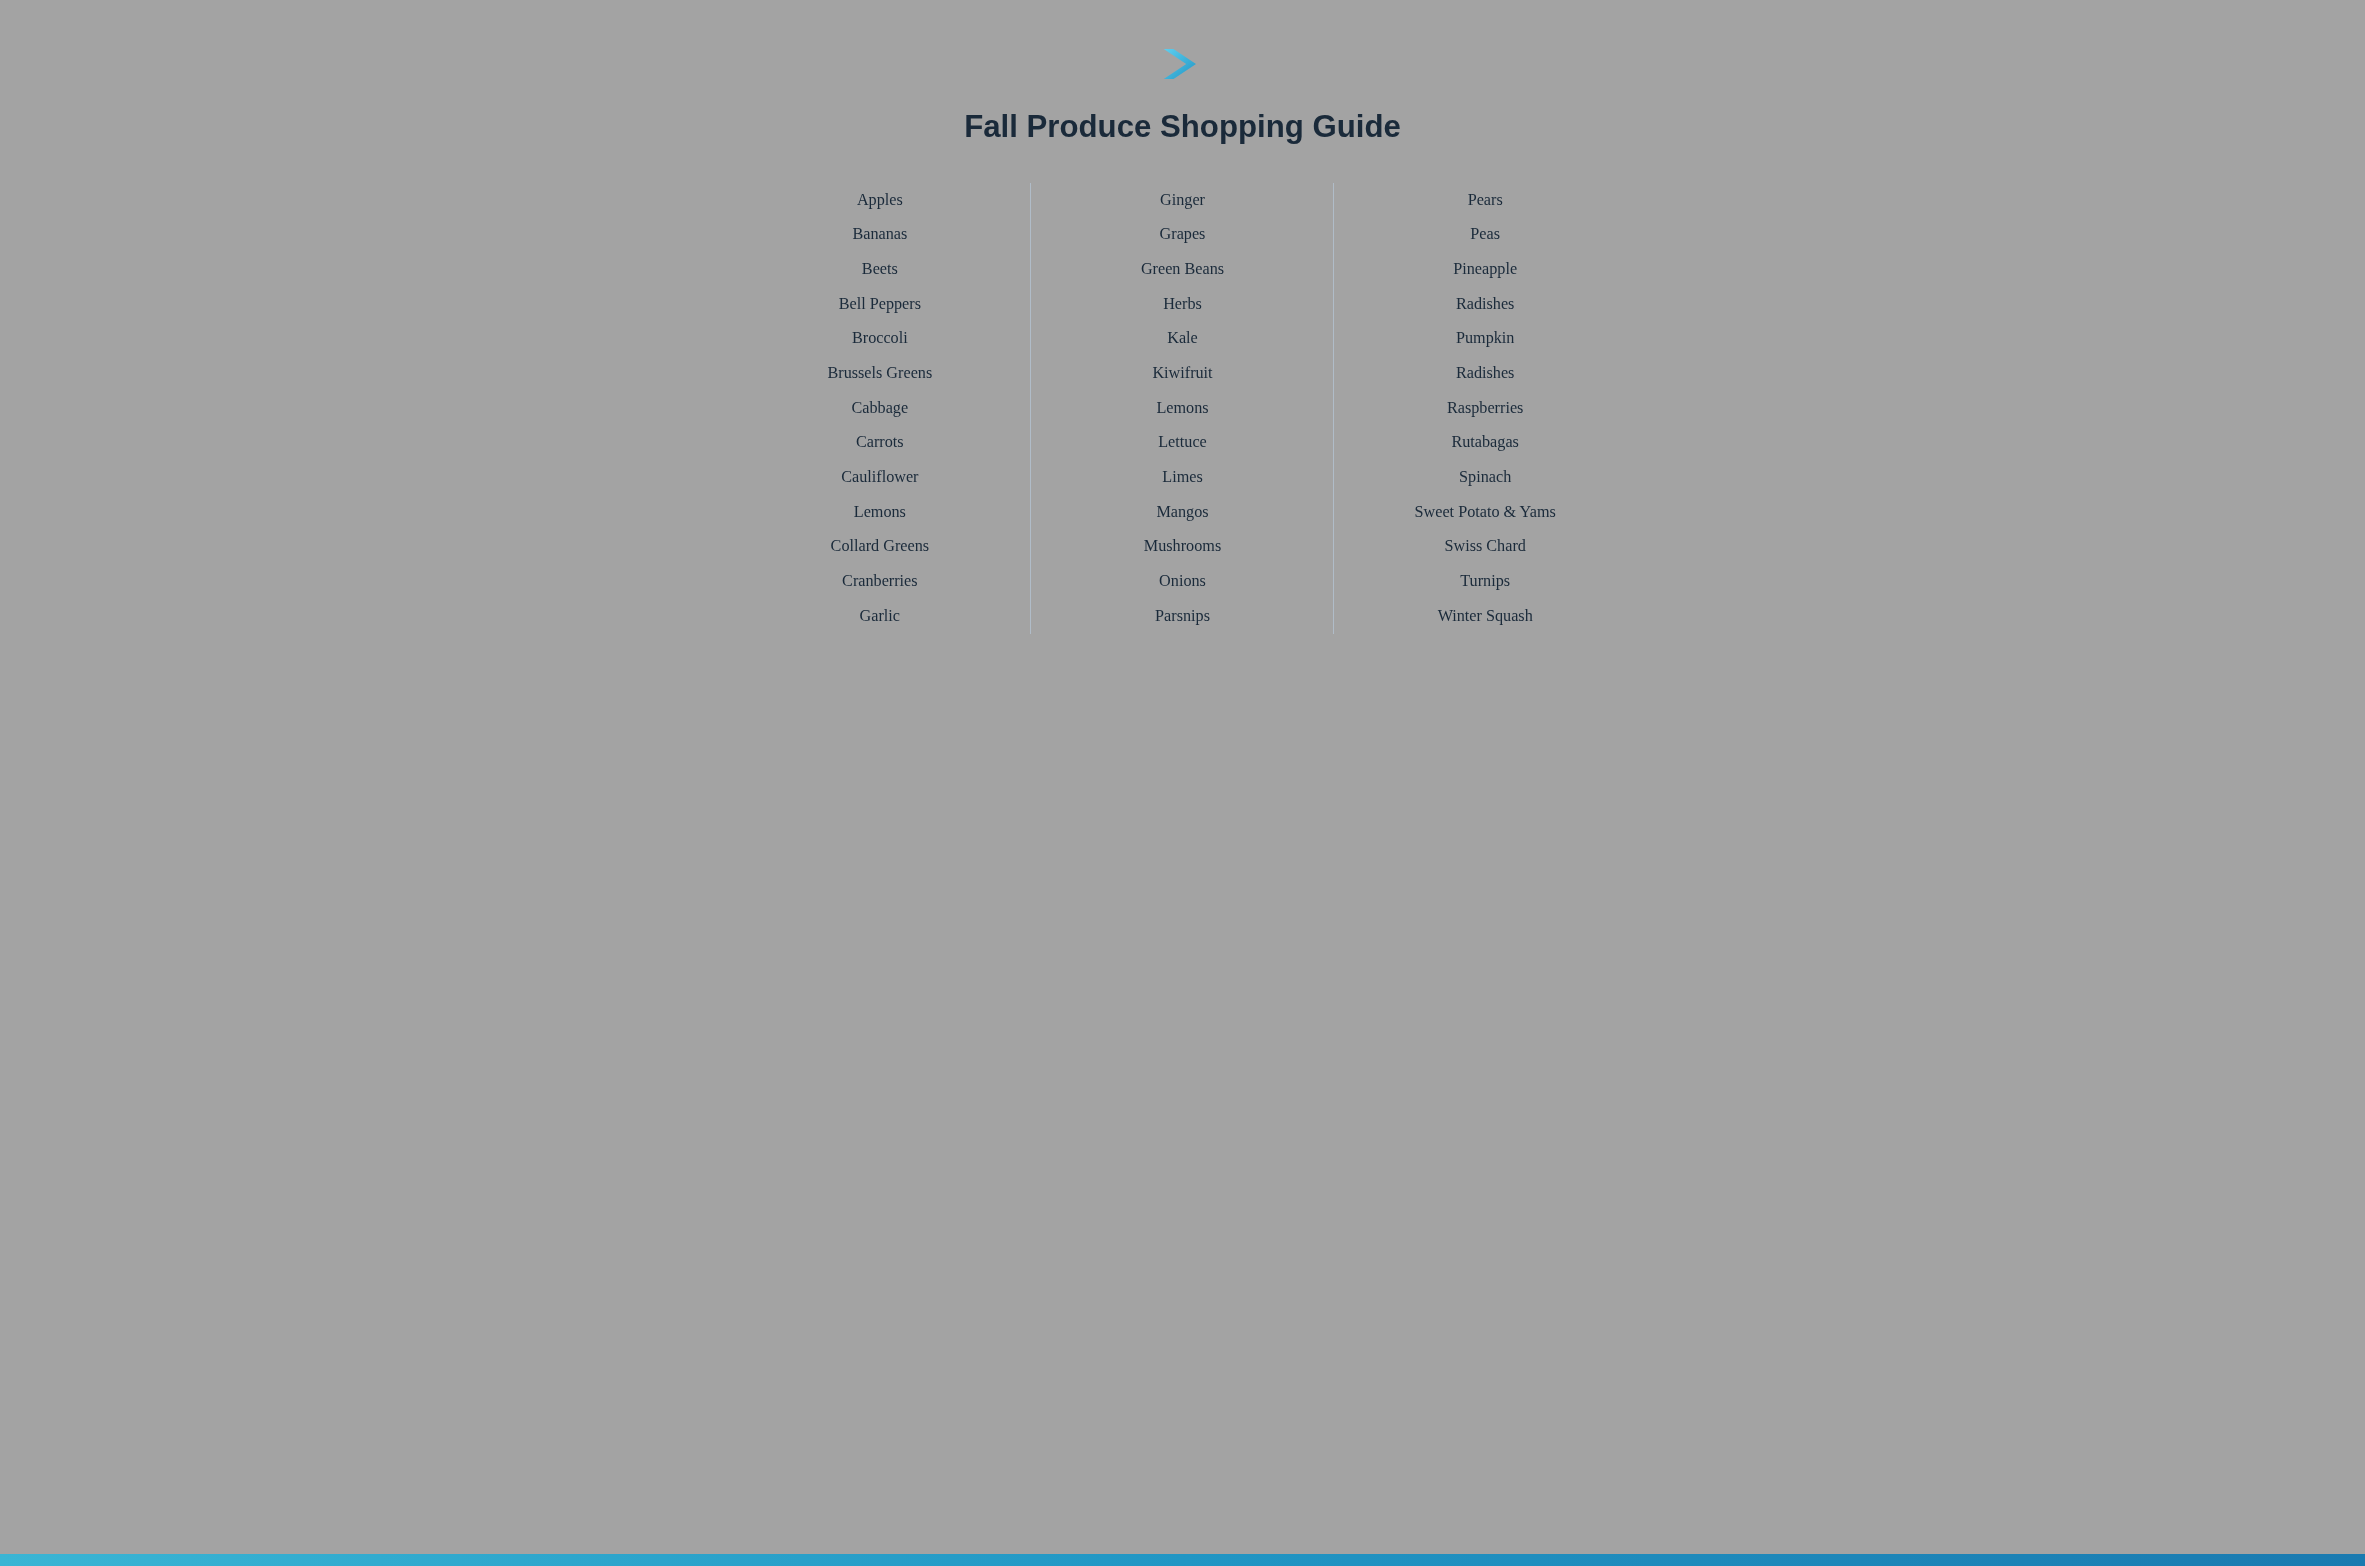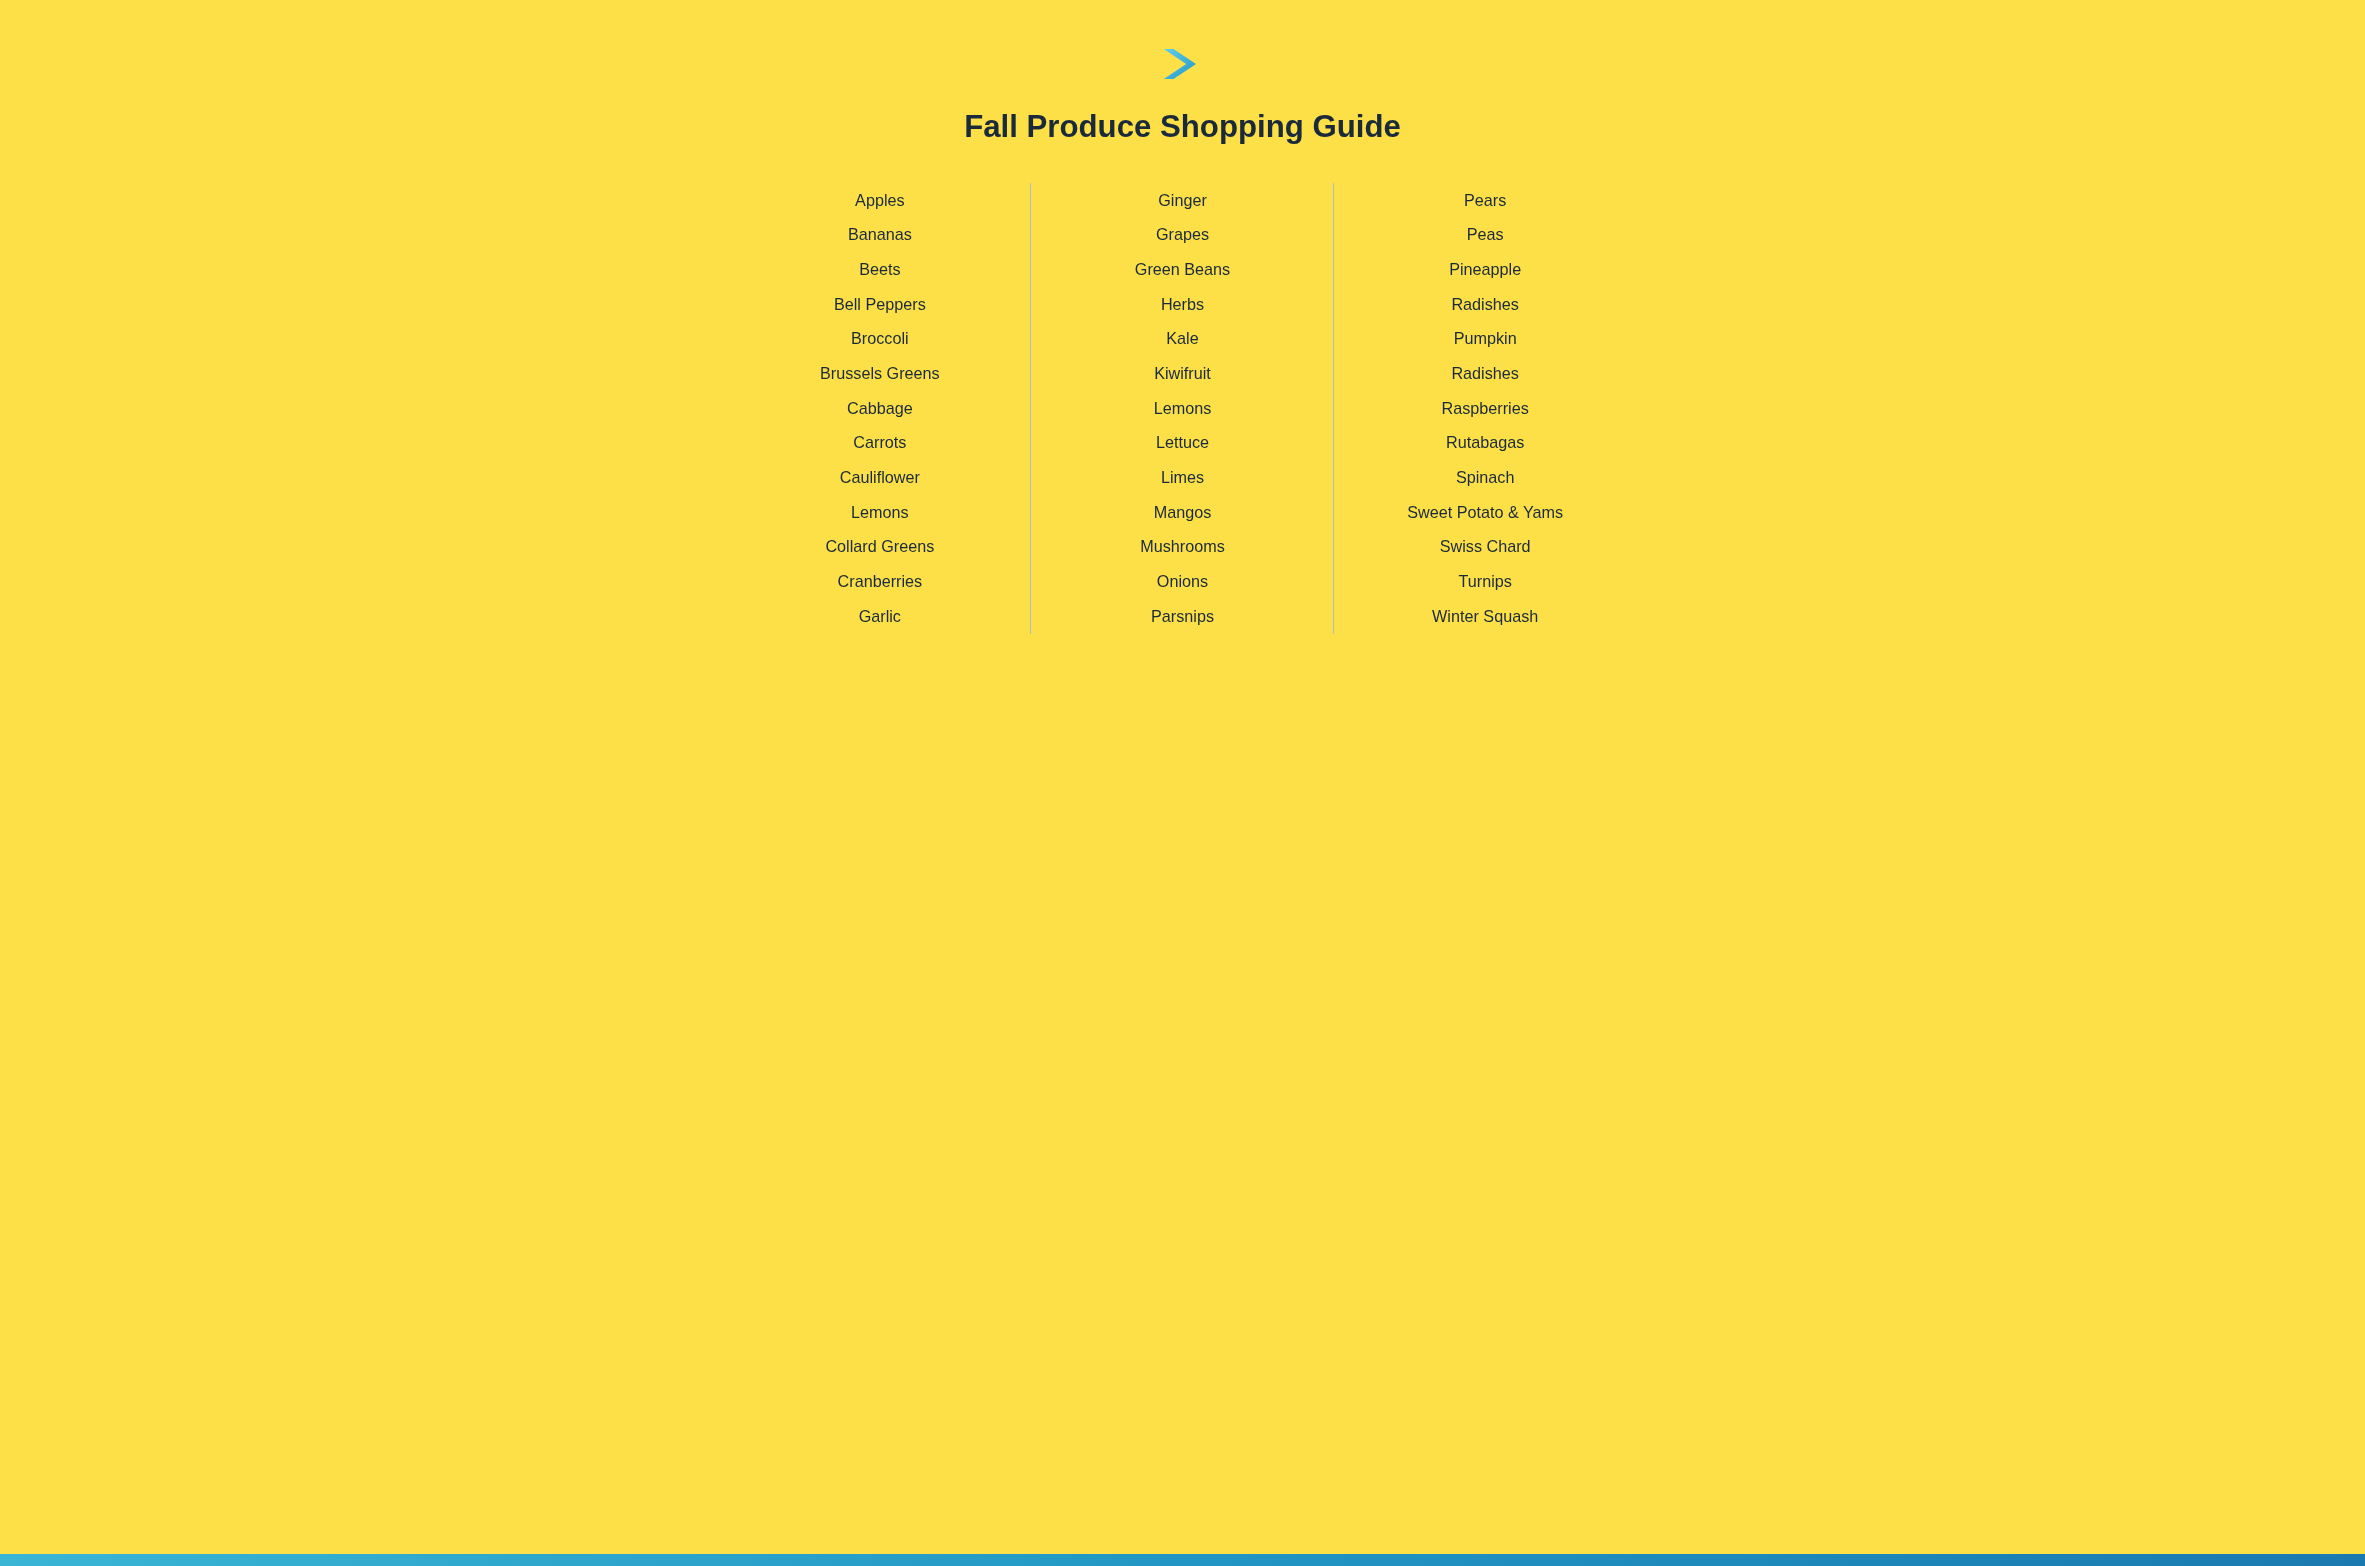--- a/index.html
+++ b/index.html
@@ -11,21 +11,21 @@
       display: flex;
       flex-direction: column;
     }
 
     .page-wrapper {
       flex: 1;
       display: flex;
       flex-direction: column;
       align-items: center;
       padding: 30px 15px 45px;
-      background-color: #fde047;
+      background-color: #a3a3a3;
     }
 
     .logo-container {
       margin-bottom: 23px;
       margin-top: 15px;
     }
 
     .logo-chevron {
       width: 45px;
       height: 38px;
@@ -68,20 +68,21 @@
       background-color: #b0bcc8;
     }
 
     .list-item {
       font-size: 1.35rem;
       color: #1a2a3a;
       text-align: center;
       padding: 6.8px 0;
       line-height: 1.3;
       width: 100%;
+      font-family: Liberation Serif, serif;
     }
 
     .footer-bar {
       height: 12px;
       background: linear-gradient(90deg, #3ab5d4 0%, #2196c4 50%, #1a7ab0 100%);
       width: 100%;
       flex-shrink: 0;
     }
   </style>
 </head>

